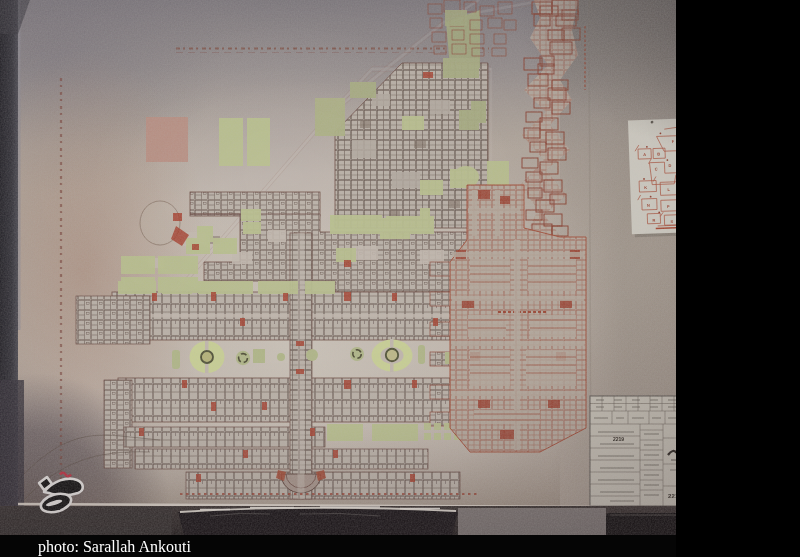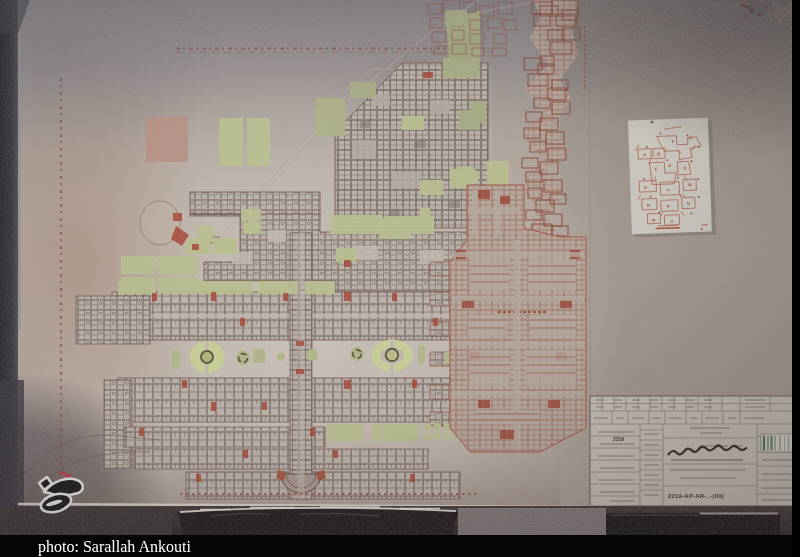--- a/index.html
+++ b/index.html
@@ -1,16 +1,16 @@
 <!DOCTYPE html>
 <html><head>
 <meta charset="utf-8">
 <style>
   html,body{margin:0;padding:0;background:#000;}
-  #ph{position:relative;width:792px;height:557px;overflow:hidden;font-family:"Liberation Sans",sans-serif;}
+  #ph{position:relative;width:676px;height:557px;overflow:hidden;font-family:"Liberation Sans",sans-serif;}
   svg{display:block;}
 </style>
 </head>
 <body>
 <div id="ph">
 <svg width="800" height="557" viewBox="0 0 800 557">
 <defs>
   <linearGradient id="gTop" x1="0" y1="0" x2="0" y2="1">
     <stop offset="0" stop-color="#7d787d"></stop>
     <stop offset="0.45" stop-color="#8a8487" stop-opacity="0.75"></stop>

